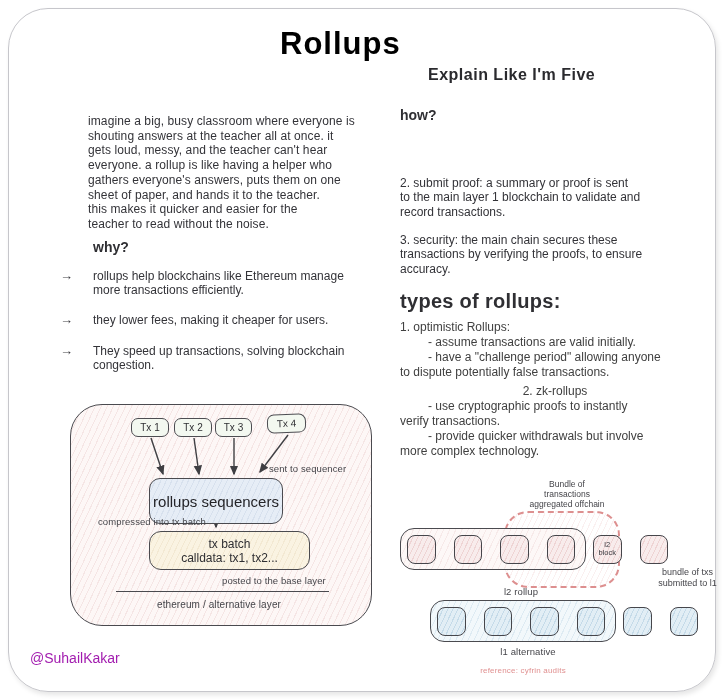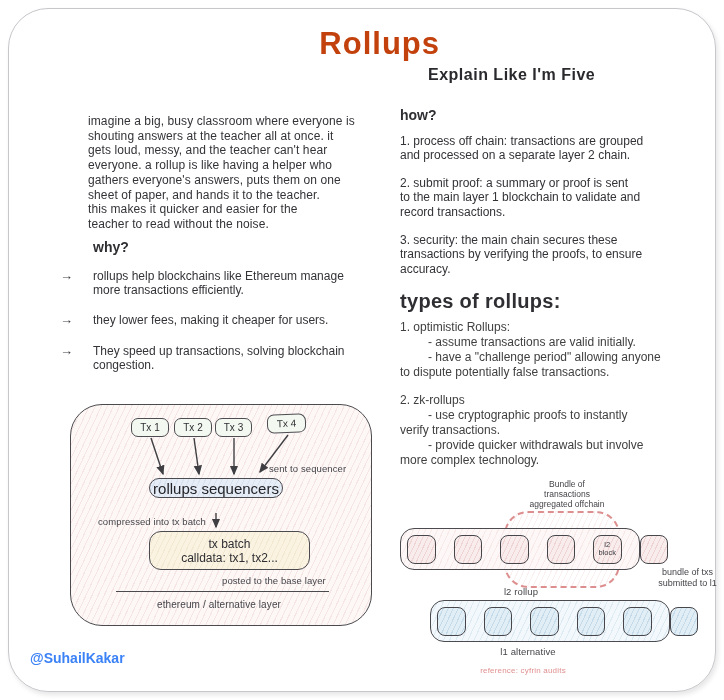--- a/index.html
+++ b/index.html
@@ -8,57 +8,57 @@
     font-family:"Liberation Sans","DejaVu Sans",sans-serif;color:#2f2f33;background:#fff;
   }
   .card{
     position:absolute;left:8px;top:8px;right:8px;bottom:8px;
     border:1.6px solid #c6c6cb;border-radius:40px;
     box-shadow:2px 3px 5px rgba(0,0,0,0.10);
   }
   .abs{position:absolute;}
   .prelines{white-space:pre-line;}
   .title{
-    left:280px;top:26px;width:160px;text-align:right;
-    font-size:31px;font-weight:700;letter-spacing:1px;color:#c2410c;
+    left:280px;top:26px;width:160px;text-align:left;
+    font-size:31px;font-weight:700;letter-spacing:1px;color:#000000;
   }
   .subtitle{
     left:428px;top:66px;font-size:16px;font-weight:700;letter-spacing:0.5px;color:#2a2a2e;
   }
   .intro{left:88px;top:114px;font-size:12px;line-height:14.7px;color:#333338;letter-spacing:0.1px;}
   .h-why{left:93px;top:239px;font-size:14px;font-weight:700;}
   .bullet{display:flex;gap:9px;font-size:12px;line-height:14px;color:#333338;}
   .bullet .arr{width:24px;font-size:13px;color:#3a3a3f;flex:none;}
   .b1{left:60px;top:269px;}
   .b2{left:60px;top:313px;}
   .b3{left:60px;top:344px;}
   .h-how{left:400px;top:107px;font-size:14px;font-weight:700;}
   .how-item{left:400px;font-size:12px;line-height:14.4px;color:#333338;}
   .hi1{top:134px;} .hi2{top:176px;} .hi3{top:233px;}
   .h-types{left:400px;top:290px;font-size:20px;font-weight:700;letter-spacing:0.3px;}
   .types-list{left:400px;top:320px;font-size:12px;line-height:15px;color:#404040;width:310px;}
   .type-label{font-weight:400;}
   .type-sub{text-indent:28px;}
-  .type-group2{margin-top:13px;}
+  .type-group2{margin-top:4px;text-align:center;}
 
   
   .seq-diagram{
     left:70px;top:404px;width:300px;height:220px;border:1.6px solid #4a4a4f;border-radius:32px;
     background-color:#fdf7f6;
     background-image:repeating-linear-gradient(115deg,rgba(214,160,160,0.20) 0 1px,transparent 1px 5.5px);
   }
   .txbox{
     position:absolute;top:13px;height:19px;border:1.3px solid #4d4d52;border-radius:7px;
     background:#f3f8f0;font-size:10px;display:flex;align-items:center;justify-content:center;
     color:#2f2f33;box-sizing:border-box;
   }
   .tx1{left:60px;width:38px;} .tx2{left:103px;width:38px;} .tx3{left:144px;width:37px;}
   .tx4{left:196px;width:39px;top:9px;transform:rotate(-2deg);}
   .seq-box{
-    position:absolute;left:78px;top:73px;width:134px;height:20px;border:1.4px solid #4a4a4f;border-radius:11px;
+    position:absolute;left:78px;top:73px;width:134px;height:46px;border:1.4px solid #4a4a4f;border-radius:11px;
     background-color:#e6edf6;background-image:repeating-linear-gradient(115deg,rgba(150,170,200,0.18) 0 1px,transparent 1px 5px);
     font-size:15px;display:flex;align-items:center;justify-content:center;color:#242428;box-sizing:border-box;
   }
   .batch-box{
     position:absolute;left:78px;top:126px;width:161px;height:39px;border:1.4px solid #4a4a4f;border-radius:12px;
     background-color:#faf3e2;background-image:repeating-linear-gradient(115deg,rgba(210,185,140,0.18) 0 1px,transparent 1px 5px);
     font-size:12px;line-height:14px;display:flex;align-items:center;justify-content:center;text-align:center;
     color:#2f2f33;box-sizing:border-box;
   }
   .tiny{font-size:9.5px;color:#45454a;letter-spacing:0.1px;}
@@ -69,21 +69,21 @@
   .base-lbl{left:73px;top:194px;width:150px;text-align:center;font-size:10px;}
   .arrows{position:absolute;left:0;top:0;}
 
   
   .bundle-note{left:513px;top:479px;width:108px;text-align:center;font-size:8.5px;line-height:10px;color:#45454a;}
   .dashed-region{
     left:504px;top:511px;width:112px;height:73px;border:2px dashed #dd8f8f;border-radius:24px;
     background-image:repeating-linear-gradient(115deg,rgba(222,150,150,0.14) 0 1px,transparent 1px 5px);
   }
   .chain{
-    border:1.5px solid #4a4a4f;border-radius:14px;height:42px;width:240px;box-sizing:border-box;
+    border:1.5px solid #4a4a4f;border-radius:14px;height:42px;width:186px;box-sizing:border-box;
     display:flex;align-items:center;gap:18px;padding:0 6px;
   }
   .l2-chain{
     left:400px;top:528px;
     background-color:#fdf8f7;background-image:repeating-linear-gradient(115deg,rgba(214,160,160,0.16) 0 1px,transparent 1px 5.5px);
   }
   .l1-chain{
     left:430px;top:600px;
     background-color:#f2f8fb;background-image:repeating-linear-gradient(115deg,rgba(130,175,205,0.18) 0 1px,transparent 1px 5.5px);
   }
@@ -91,21 +91,21 @@
     width:28.5px;height:29px;border:1.4px solid #46464b;border-radius:8px;flex:none;box-sizing:border-box;
     display:flex;align-items:center;justify-content:center;text-align:center;
   }
   .l2b{background-color:#f8ecec;background-image:repeating-linear-gradient(115deg,rgba(214,150,150,0.28) 0 1px,transparent 1px 4.5px);}
   .l1b{background-color:#e2eef5;background-image:repeating-linear-gradient(115deg,rgba(130,175,205,0.30) 0 1px,transparent 1px 4.5px);}
   .l2-block-lbl{font-size:7.5px;line-height:8px;color:#3a3a3f;}
   .l2-lbl{left:491px;top:586px;width:60px;text-align:center;}
   .bundle-txs{left:645px;top:567px;width:85px;text-align:center;font-size:9px;line-height:11px;color:#45454a;}
   .l1-lbl{left:478px;top:646px;width:100px;text-align:center;}
   .reference{left:458px;top:666px;width:130px;text-align:center;font-size:8px;color:#e09090;letter-spacing:0.2px;}
-  .signature{left:30px;top:650px;font-size:14px;font-weight:700;color:#3b82f6;}
+  .signature{left:30px;top:650px;font-size:14px;font-weight:400;color:#a21caf;}
 </style>
 </head>
 <body>
 
 <div class="page">
   <div class="card"></div>
 
   <div class="abs title">Rollups</div>
   <div class="abs subtitle">Explain Like I'm Five</div>
 
@@ -129,22 +129,20 @@
     <span class="arr">→</span>
     <span class="prelines">they lower fees, making it cheaper for users.</span>
   </div>
   <div class="abs bullet b3">
     <span class="arr">→</span>
     <span class="prelines">They speed up transactions, solving blockchain
 congestion.</span>
   </div>
 
   <div class="abs h-how">how?</div>
-  <div class="abs how-item hi1 prelines">1. process off chain: transactions are grouped
-and processed on a separate layer 2 chain.</div>
   <div class="abs how-item hi2 prelines">2. submit proof: a summary or proof is sent
 to the main layer 1 blockchain to validate and
 record transactions.</div>
   <div class="abs how-item hi3 prelines">3. security: the main chain secures these
 transactions by verifying the proofs, to ensure
 accuracy.</div>
 
   <div class="abs h-types">types of rollups:</div>
   <div class="abs types-list">
     <div class="type-label">1. optimistic Rollups:</div>

